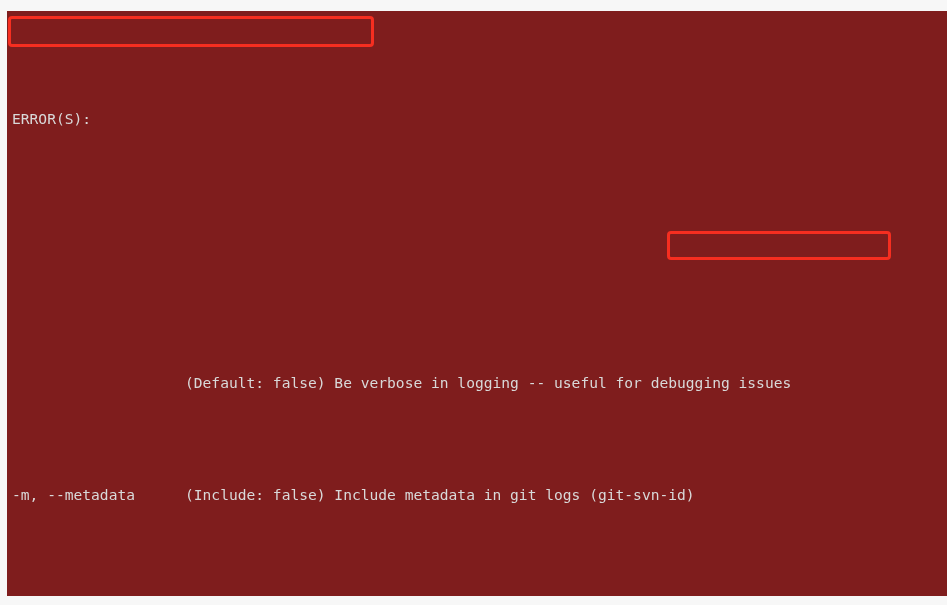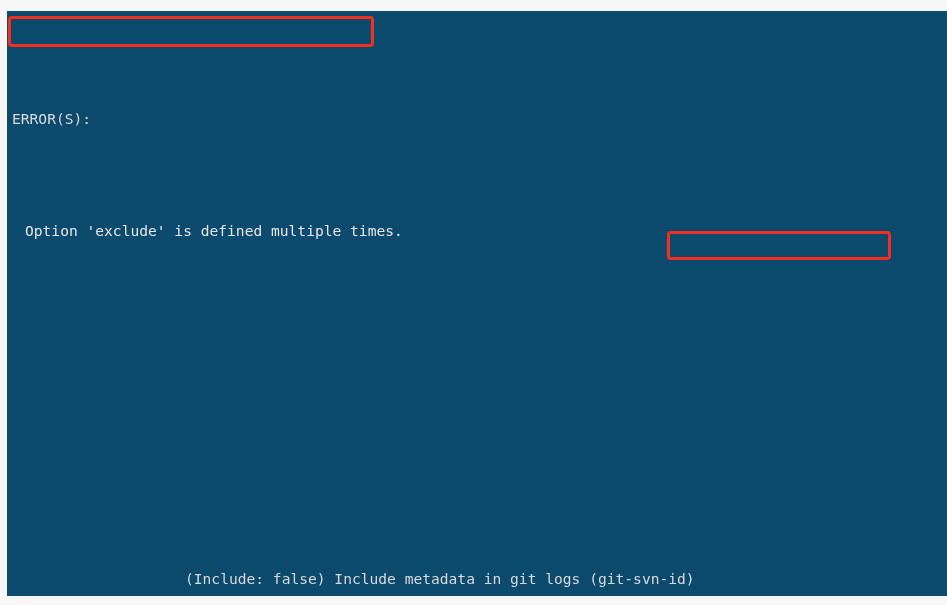--- a/index.html
+++ b/index.html
@@ -100,39 +100,38 @@
     top: 231px;
     width: 224px;
     height: 29px;
   }
 </style>
 </head>
 <body>
 
 <div id="screenshot" style="background: rgb(247, 247, 247);">
 
-  <div id="terminal" style="background: #0c4a6e;">
+  <div id="terminal" style="background: #7f1d1d;">
     <div id="term-body" style="top: -18px;">
 
       
       <div class="line">
         <span class="err-head">ERROR(S):</span>
       </div>
 
-      <div class="line">
-        <span class="err-msg">Option 'exclude' is defined multiple times.</span>
-      </div>
 
       <div class="line spacer"></div>
 
       
       <div class="line">
+        <span class="desc">(Default: false) Be verbose in logging -- useful for debugging issues</span>
       </div>
 
       <div class="line">
+        <span class="opt">-m, --metadata</span>
         <span class="desc">(Include: false) Include metadata in git logs (git-svn-id)</span>
       </div>
 
       
 
       
 
       
 
       

